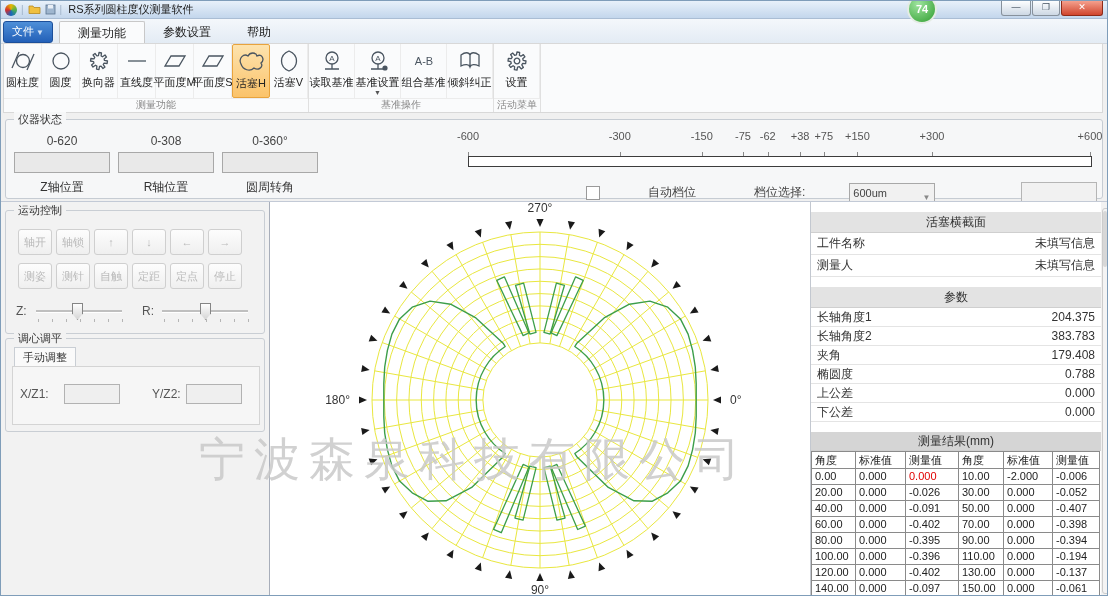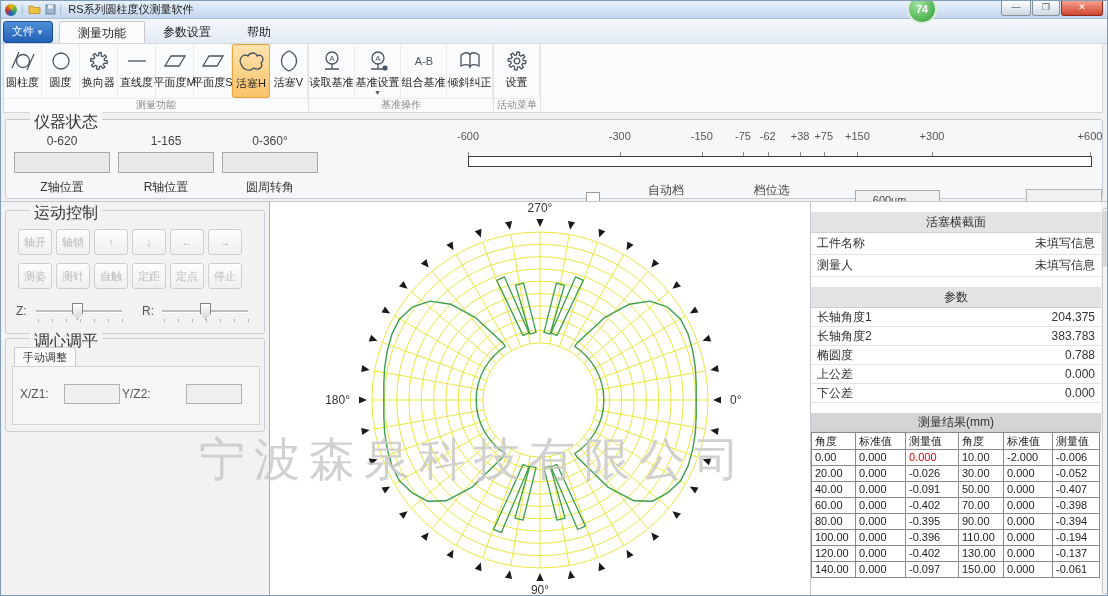--- a/index.html
+++ b/index.html
@@ -31,32 +31,32 @@
   .rbtn.active{background:linear-gradient(#fde3ae,#fbc36a);border:1px solid #e8a33d;border-radius:2px;}
   .rbtn .ric{height:28px;display:flex;align-items:center;justify-content:center;}
   .rbtn .rlb{font-size:11px;color:#222;white-space:nowrap;}
   .rbtn .rdd{font-size:7px;color:#555;line-height:5px;}
   .glabel{font-size:10px;color:#8a8a8a;text-align:center;height:13px;line-height:12px;border-top:1px solid #ececec;}
   svg.ric-svg *{stroke:#4a5560;fill:none;stroke-width:1.3;}
   svg.ric-svg text{fill:#4a5560;stroke:none;font-family:"Liberation Sans",sans-serif;}
   svg.ric-svg .solid{fill:#4a5560;stroke:none;}
   
   #statusbox{left:4px;top:118px;width:1098px;height:80px;border:1px solid #c6ccd3;border-radius:3px;background:#f6f7f8;box-sizing:border-box;}
-  .legend{position:absolute;top:-8px;left:24px;background:#f6f7f8;padding:0 4px;font-size:16px;color:#333;}
+  .legend{position:absolute;top:-8px;left:8px;background:#f6f7f8;padding:0 4px;font-size:11px;color:#333;}
   .axcol{position:absolute;width:96px;text-align:center;}
   .axrange{font-size:12px;color:#444;}
   .axinput{margin-top:4px;height:19px;background:#e9e9e9;border:1px solid #a8a8a8;}
   .axname{margin-top:6px;font-size:12px;color:#333;}
   #ruler{left:462px;top:10px;width:624px;height:40px;position:absolute;}
   .rlab{position:absolute;top:0;transform:translateX(-50%);font-size:11px;color:#555;white-space:nowrap;}
   .rtick{position:absolute;top:22px;width:1px;height:4px;background:#888;}
   #rbar{position:absolute;left:0;top:26px;width:622px;height:9px;background:#fff;border:1px solid #3c3c3c;}
   #gearrow{left:580px;top:62px;position:absolute;display:flex;align-items:center;font-size:12px;color:#444;gap:44px;}
   #auto-chk{width:12px;height:12px;background:#fff;border:1px solid #9a9a9a;margin-right:4px;}
-  #gear-dd{width:86px;height:19px;background:#f1f1f1;border:1px solid #a8a8a8;margin-left:6px;font-size:11px;color:#444;line-height:18px;padding-left:17px;box-sizing:border-box;position:relative;}
+  #gear-dd{width:86px;height:19px;background:#f1f1f1;border:1px solid #a8a8a8;font-size:11px;color:#444;line-height:18px;padding-left:3px;box-sizing:border-box;position:relative;}
   #gear-dd .dar{position:absolute;right:4px;top:5px;font-size:8px;color:#888;}
   #gear-box{width:74px;height:19px;background:#f1f1f1;border:1px solid #b5b5b5;margin-left:42px;}
   
   #main{left:0;top:200px;width:1108px;height:396px;background:#f2f2f2;border-top:1px solid #c3cad6;}
   #center-panel{left:268px;top:0;width:540px;height:396px;background:#fff;border-left:1px solid #a8aeba;border-right:1px solid #c3c8d0;box-sizing:content-box;}
   #watermark{left:198px;top:428px;font-size:46px;letter-spacing:9px;color:#c9c9c9;opacity:.85;z-index:20;pointer-events:none;white-space:nowrap;}
   
   .fieldset{position:absolute;border:1px solid #c9ced4;border-radius:3px;}
   .fieldset .legend{background:#f2f2f2;}
   .mbtn{position:absolute;width:34px;height:26px;background:linear-gradient(#fdfdfd,#efefef);border:1px solid #cfcfcf;border-radius:3px;font-size:11px;color:#b9b9b9;text-align:center;line-height:25px;box-sizing:border-box;}
@@ -248,21 +248,21 @@
 
   <div id="statusbox" class="abs">
     <span class="legend">仪器状态</span>
     <div id="axcols">
         <div class="axcol" style="left: 8px; top: 14px;">
           <div class="axrange">0-620</div>
           <div class="axinput"></div>
           <div class="axname">Z轴位置</div>
         </div>
         <div class="axcol" style="left: 112px; top: 14px;">
-          <div class="axrange">1-165</div>
+          <div class="axrange">0-308</div>
           <div class="axinput"></div>
           <div class="axname">R轴位置</div>
         </div>
         <div class="axcol" style="left: 216px; top: 14px;">
           <div class="axrange">0-360°</div>
           <div class="axinput"></div>
           <div class="axname">圆周转角</div>
         </div>
       </div>
     <div id="ruler">
@@ -340,21 +340,21 @@
           <span class="sltick" style="left: 242px; top: 108px; position: absolute;"></span>
         </div>
     </div>
 
     <div class="fieldset" style="left:4px;top:136px;width:258px;height:92px;">
       <span class="legend">调心调平</span>
       <div id="lvl-tab">手动调整</div>
       <div id="lvl-panel"></div>
       <span class="lvl-lab" style="left:14px;top:48px;">X/Z1:</span>
       <div class="lvl-in" style="left:58px;top:45px;"></div>
-      <span class="lvl-lab" style="left:116px;top:48px;">Y/Z2:</span>
+      <span class="lvl-lab" style="left:146px;top:48px;">Y/Z2:</span>
       <div class="lvl-in" style="left:180px;top:45px;"></div>
     </div>
 
     <div id="center-panel" class="abs">
       <svg id="polar" width="540" height="396">
           <circle cx="270" cy="198" r="57.120000000000005" fill="none" stroke="#e9e73f" stroke-width="1"></circle>
           <circle cx="270" cy="198" r="69.44" fill="none" stroke="#e9e73f" stroke-width="1"></circle>
           <circle cx="270" cy="198" r="81.76" fill="none" stroke="#e9e73f" stroke-width="1"></circle>
           <circle cx="270" cy="198" r="94.08000000000001" fill="none" stroke="#e9e73f" stroke-width="1"></circle>
           <circle cx="270" cy="198" r="106.4" fill="none" stroke="#e9e73f" stroke-width="1"></circle>
@@ -468,20 +468,24 @@
       <div id="param-rows">
           <div class="prow h19">
             <span>长轴角度1</span>
             <span>204.375</span>
           </div>
           <div class="prow h19">
             <span>长轴角度2</span>
             <span>383.783</span>
           </div>
           <div class="prow h19">
+            <span>夹角</span>
+            <span>179.408</span>
+          </div>
+          <div class="prow h19">
             <span>椭圆度</span>
             <span>0.788</span>
           </div>
           <div class="prow h19">
             <span>上公差</span>
             <span>0.000</span>
           </div>
           <div class="prow h19">
             <span>下公差</span>
             <span>0.000</span>

